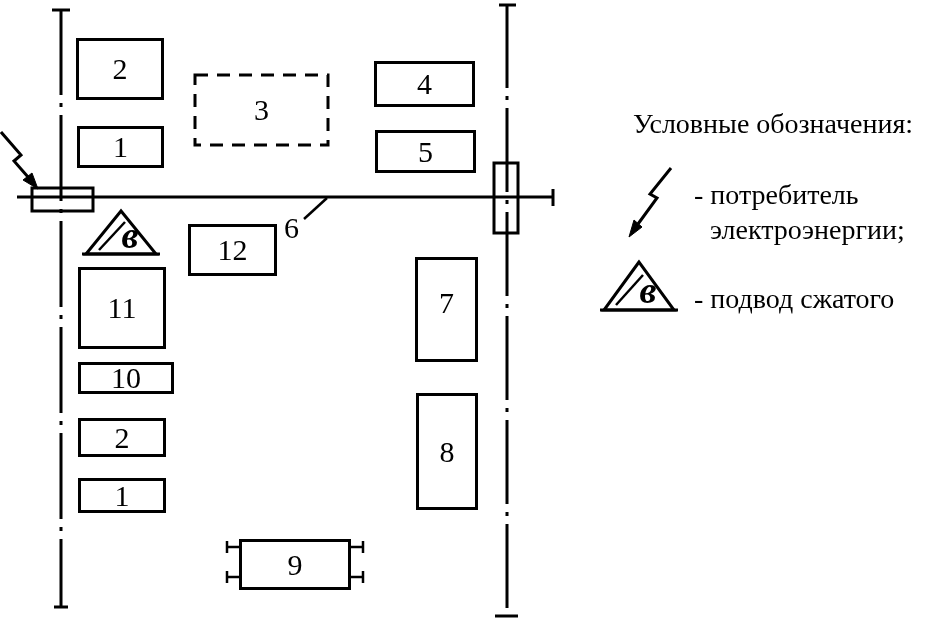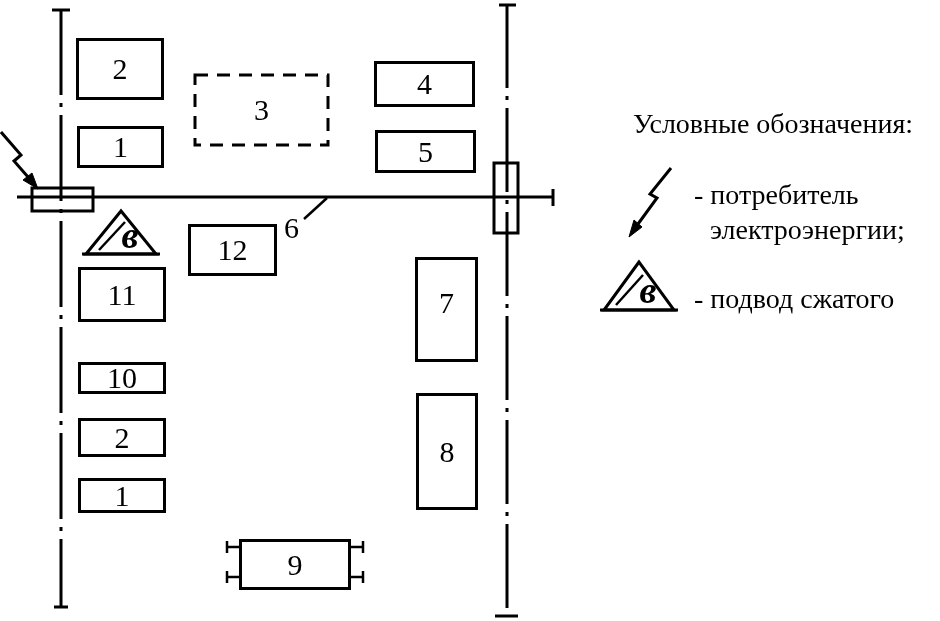--- a/index.html
+++ b/index.html
@@ -98,24 +98,24 @@
   </div>
   <div class="plan-box" style="left:374px;top:61px;width:101px;height:46px">
     <span>4</span>
   </div>
   <div class="plan-box" style="left:375px;top:130px;width:101px;height:43px">
     <span>5</span>
   </div>
   <div class="plan-box" style="left:188px;top:224px;width:89px;height:52px">
     <span>12</span>
   </div>
-  <div class="plan-box" style="left:78px;top:267px;width:88px;height:55px">
+  <div class="plan-box" style="left:78px;top:267px;width:88px;height:82px">
     <span>11</span>
   </div>
-  <div class="plan-box" style="left:78px;top:362px;width:88px;height:32px">
+  <div class="plan-box" style="left:78px;top:362px;width:96px;height:32px">
     <span>10</span>
   </div>
   <div class="plan-box" style="left:78px;top:418px;width:88px;height:39px">
     <span>2</span>
   </div>
   <div class="plan-box" style="left:78px;top:478px;width:88px;height:35px">
     <span>1</span>
   </div>
   <div class="plan-box" style="left:415px;top:257px;width:63px;height:105px;align-items:flex-start;padding-top:28px">
     <span>7</span>

